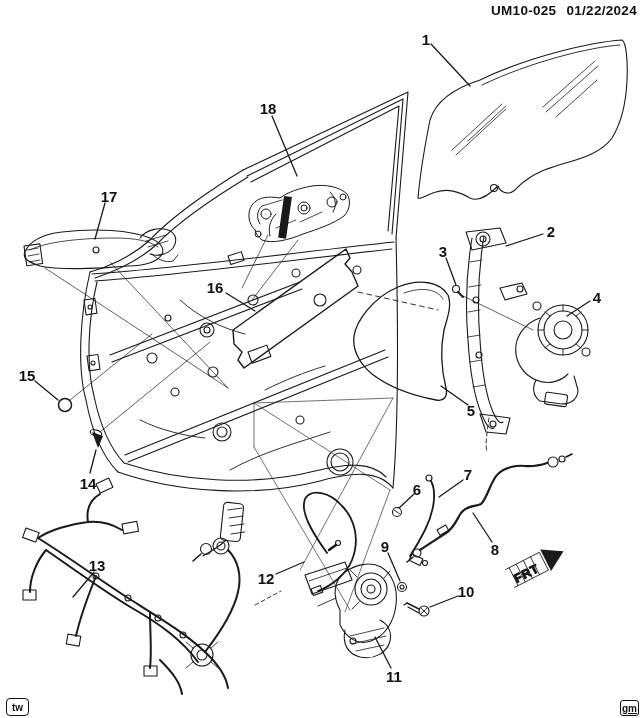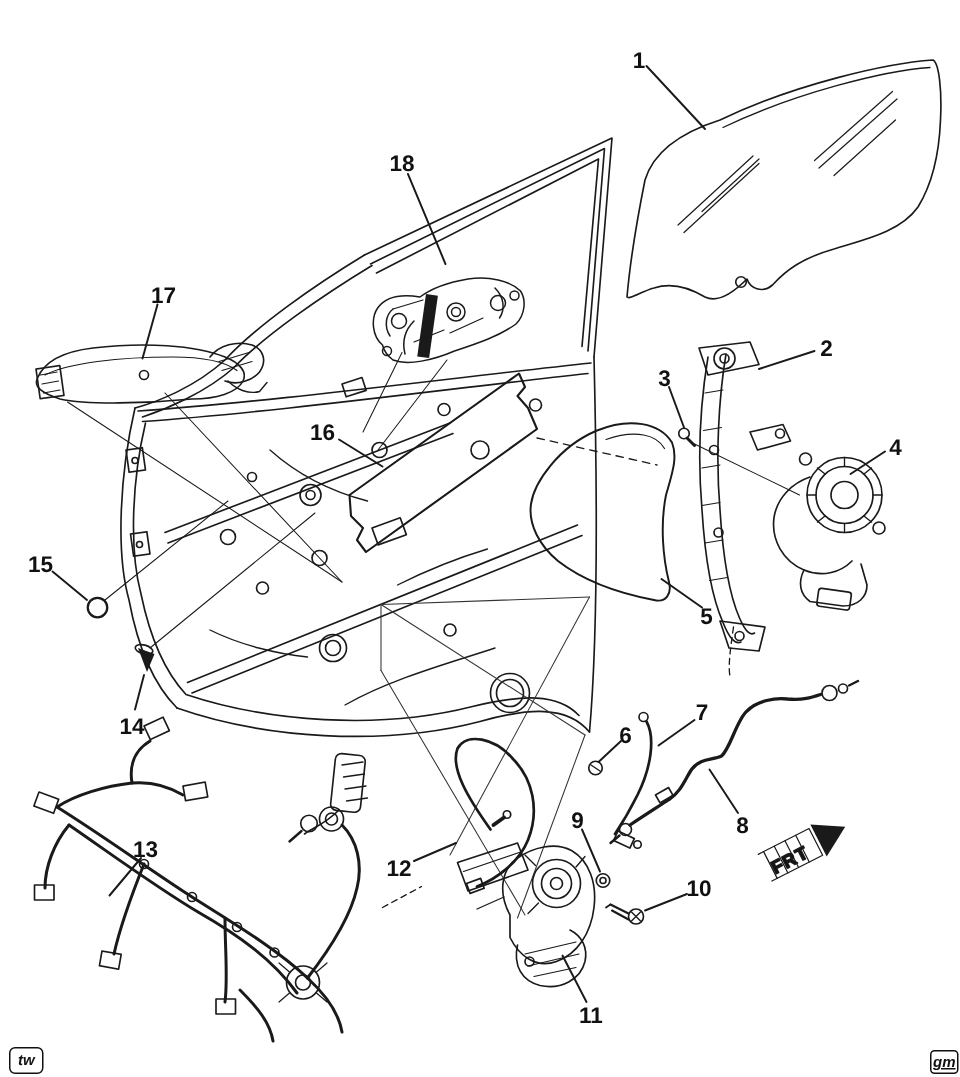--- a/index.html
+++ b/index.html
@@ -11,39 +11,42 @@
   .header{
     position:absolute;top:3px;right:3px;
     font-size:13.5px;font-weight:600;letter-spacing:.3px;
     color:#111;white-space:nowrap;
   }
   .header .code{margin-right:10px;}
   .badge{
     position:absolute;border:1.6px solid #111;border-radius:4px;
     font-size:10px;font-weight:700;color:#111;
     display:flex;align-items:center;justify-content:center;
-    background:#fff;box-sizing:border-box;font-style:italic;
+    background:#fff;box-sizing:border-box;
   }
   .badge-left{left:6px;top:698px;width:23px;height:18px;}
   .badge-right{left:620px;top:700px;width:19px;height:16px;border-radius:3px;}
   .badge-right span{text-decoration:underline;text-align:right;}
   svg text.num{
     font-family:"Liberation Sans", sans-serif;
     font-size:15px;font-weight:700;fill:#111;
   }
   svg text.frt{
     font-family:"Liberation Sans", sans-serif;
     font-size:12px;font-weight:700;fill:#111;letter-spacing:1px;
   }
 </style>
 </head>
 <body>
 
 <div class="stage">
 
+  <div class="header">
+    <span class="code">UM10-025</span><span>01/22/2024</span>
+  </div>
 
   <svg class="art" width="640" height="718" viewBox="0 0 640 718" fill="none" stroke="#1a1a1a" stroke-width="1.1" stroke-linecap="round" stroke-linejoin="round">
 
     <g>
 
       <path d="M243,170 L408,92 L396,238"></path>
       <path d="M247,176 L403,99 L392,234"></path>
       <path d="M251,182 L399,106 L388,231"></path>
 
       <path d="M243,170 C210,190 170,218 150,240 C130,258 105,268 90,272"></path>

